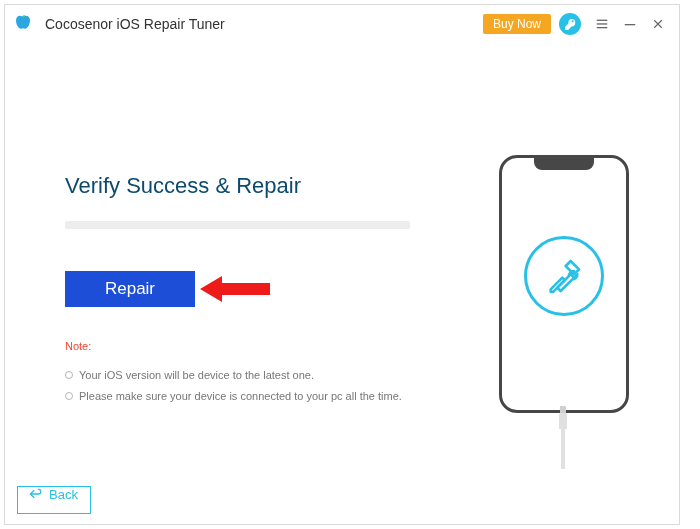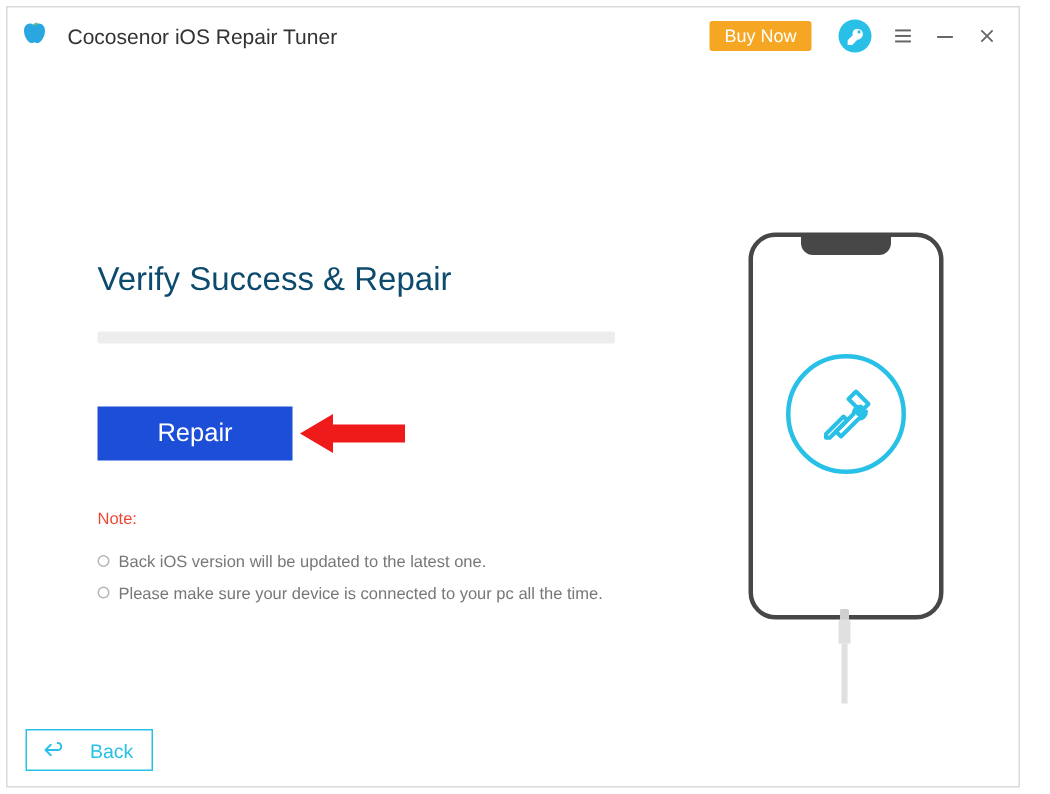--- a/index.html
+++ b/index.html
@@ -37,21 +37,21 @@
     color: #333;
     flex: 0 0 auto;
   }
   .tb-spacer { flex: 1; }
   .buy-now {
     background: #f5a623;
     color: #fff;
     font-size: 12px;
     padding: 3px 10px;
     border-radius: 2px;
-    margin-right: 18px;
+    margin-right: 8px;
     cursor: pointer;
   }
   .key-circle {
     width: 22px;
     height: 22px;
     border-radius: 50%;
     background: #29c0e7;
     display: flex;
     align-items: center;
     justify-content: center;
@@ -202,22 +202,22 @@
   .back-btn {
     position: absolute;
     left: 12px;
     bottom: 10px;
     height: 28px;
     padding: 0 12px 0 8px;
     border: 1px solid #29c0e7;
     color: #29c0e7;
     font-size: 13px;
     display: flex;
-    align-items: center;
-    gap: 16px;
+    align-items: flex-start;
+    gap: 5px;
     cursor: pointer;
     background: #fff;
   }
 </style>
 </head>
 <body>
 
 <div class="window">
 
   <div class="titlebar">
@@ -258,21 +258,21 @@
     <div class="heading">Verify Success &amp; Repair</div>
     <div class="progress-bar"></div>
     <div class="repair-btn">Repair</div>
 
     <svg class="arrow" width="70" height="26">
       <polygon points="0,13 22,0 22,7 70,7 70,19 22,19 22,26" fill="#ef1a1a"></polygon>
     </svg>
 
     <div class="note-label">Note:</div>
     <div class="note-list">
-      <div><span class="bullet"></span><span>Back iOS version will be updated to the latest one.</span></div>
+      <div><span class="bullet"></span><span>Your iOS version will be device to the latest one.</span></div>
       <div><span class="bullet"></span><span>Please make sure your device is connected to your pc all the time.</span></div>
     </div>
 
     <div class="phone">
       <div class="notch"></div>
       <div class="tool-circle">
         <svg viewBox="0 0 24 24" width="40" height="40">
           <path d="M4 20l7-7 1.5 1.5-7 7H4v-1.5zM16 3l5 5-3 3-5-5 3-3z" fill="none" stroke="#29c0e7" stroke-width="1.6" stroke-linejoin="round"></path>
           <path d="M17 14a3 3 0 0 0 3-3l-2 2-2-2 2-2a3 3 0 0 0-3 3L8 19l2 2 7-7z" fill="none" stroke="#29c0e7" stroke-width="1.6" stroke-linejoin="round"></path>
         </svg>

